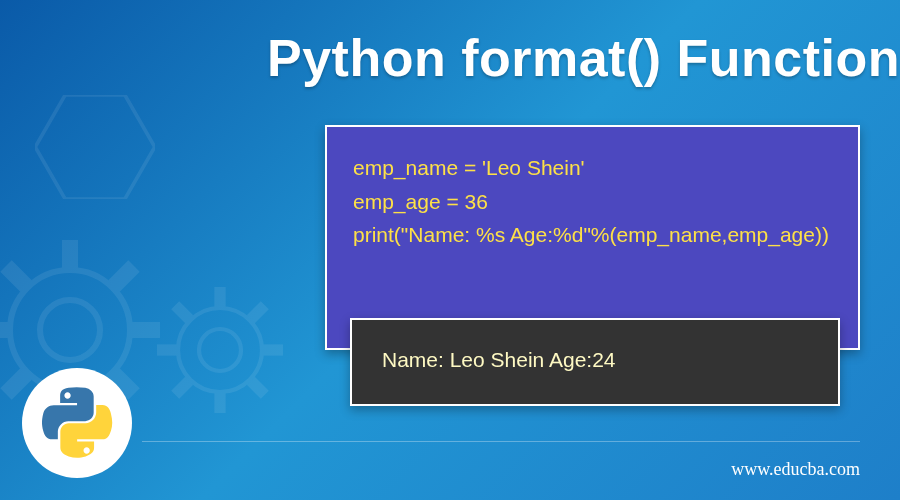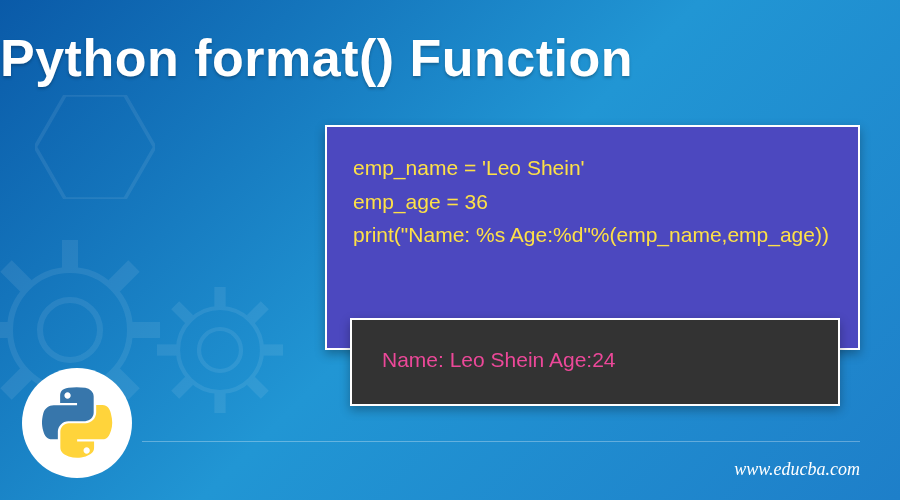--- a/index.html
+++ b/index.html
@@ -50,21 +50,21 @@
     
     .gear-large svg, .gear-small svg {
       width: 100%;
       height: 100%;
     }
     
     .title {
       color: #ffffff;
       font-size: 52px;
       font-weight: 700;
-      text-align: left;
+      text-align: right;
       padding-top: 28px;
       letter-spacing: 0.5px;
       text-shadow: 0 2px 3px rgba(0,0,0,0.25);
     }
     
     .code-box {
       position: absolute;
       right: 40px;
       top: 125px;
       width: 535px;
@@ -85,21 +85,21 @@
     
     .output-box {
       position: absolute;
       right: 60px;
       top: 318px;
       width: 490px;
       height: 88px;
       background: #333333;
       border: 2px solid #ffffff;
       padding: 28px 30px;
-      color: #ec4899;
+      color: #fef9c3;
       font-family: 'Segoe UI', Tahoma, sans-serif;
       font-size: 21px;
       box-shadow: 0 4px 10px rgba(0,0,0,0.3);
     }
     
     .python-logo {
       position: absolute;
       left: 22px;
       bottom: 22px;
       width: 110px;
@@ -115,21 +115,20 @@
       width: 72px;
       height: 72px;
     }
     
     .website {
       position: absolute;
       right: 40px;
       bottom: 20px;
       color: #ffffff;
       font-size: 18px;
-      font-style: italic;
       font-family: 'Times New Roman', serif;
     }
     
     .divider {
       position: absolute;
       bottom: 58px;
       left: 142px;
       right: 40px;
       height: 1px;
       background: rgba(255,255,255,0.3);

